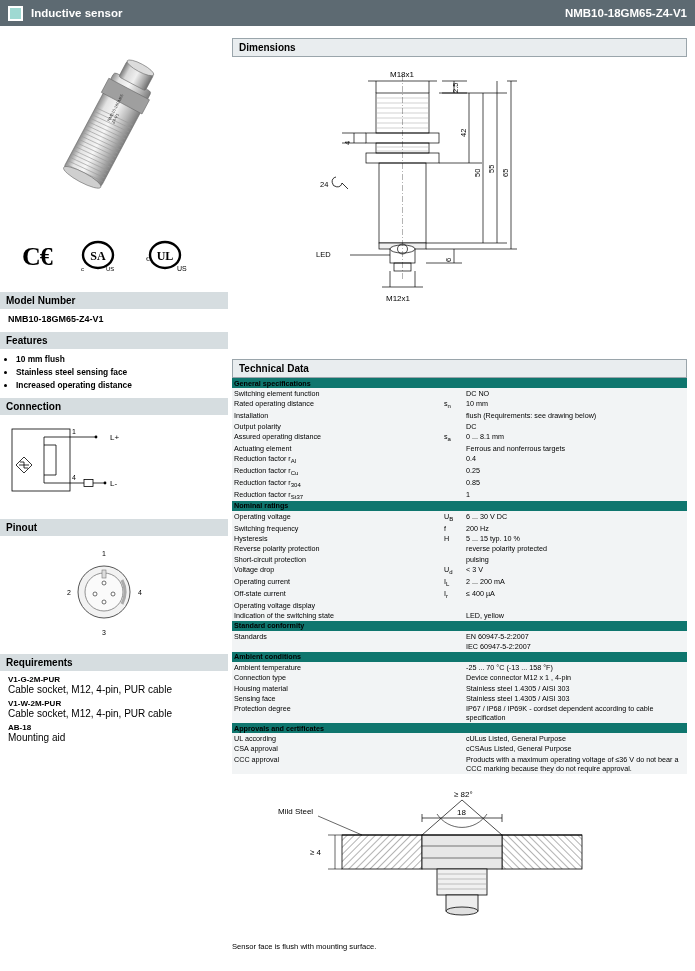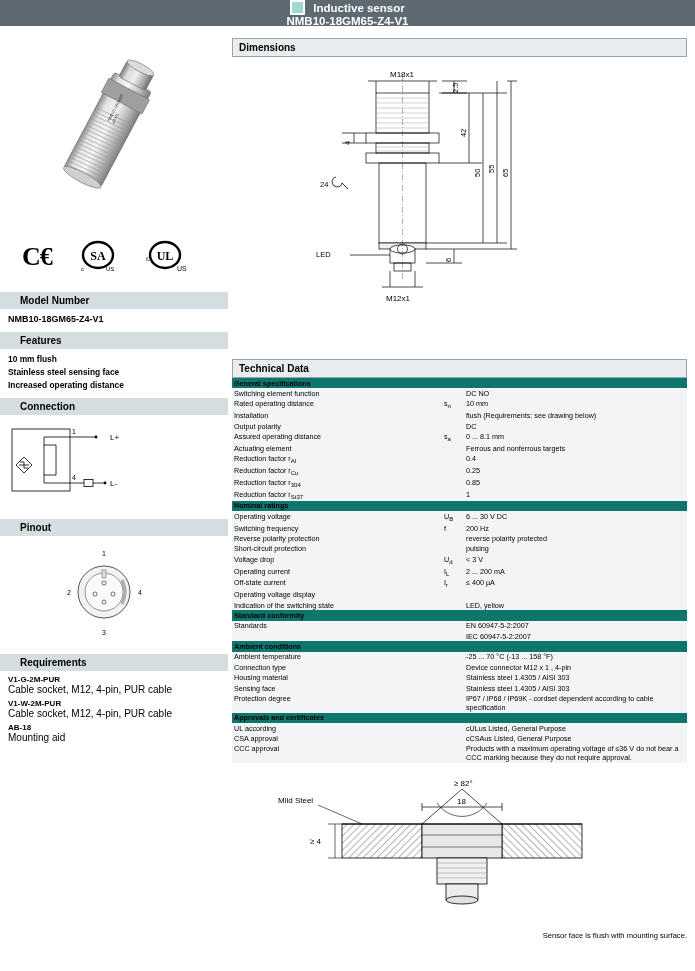--- a/index.html
+++ b/index.html
@@ -10,21 +10,20 @@
     font-size: 8px;
     color: #000;
     background: #fff;
     position: relative;
   }
   
   .header {
     height: 26px; background: #5d6a72; color: #fff;
     display: flex; align-items: center; justify-content: space-between;
     padding: 0 8px;
-    flex-direction: column;
   }
   .header-left { display:flex; align-items:center; gap:8px; }
   .header-logo {
     width:15px; height:15px; border:2px solid #fff; background:#9fd9d2;
   }
   .header-title { font-size: 11.5px; font-weight: bold; }
   .header-right { font-size: 11.5px; font-weight: bold; }
 
   
   .body-wrap { display:flex; }
@@ -38,24 +37,24 @@
   .sensor-img { position:absolute; left:28px; top:28px; }
 
   .cert-row {
     height: 54px; display:flex; align-items:center; gap:26px;
     padding-left: 22px;
   }
   .ce-mark { font-size: 26px; font-weight: bold; letter-spacing: -1px; font-family:"Liberation Serif", serif;}
 
   .section-bar {
     background:#d6dde0; font-weight:bold; font-size:10px;
-    padding:3px 20px; margin: 8px 0 0 0;
+    padding:3px 6px; margin: 8px 0 0 0;
   }
   .model-number { font-weight:bold; font-size:9px; padding:5px 8px 0 8px;}
-  ul.features { margin:5px 0 0 0; padding-left: 8px; }
+  ul.features { margin:5px 0 0 0; padding-left: 16px; }
   ul.features li { font-weight:bold; font-size:8.4px; margin-bottom:3px; }
 
   .conn-draw { height:90px; position:relative; margin-top:6px; }
   .pinout-draw { height:110px; position:relative; }
 
   .acc-item { padding: 4px 8px 0 8px; }
   .acc-name { font-weight:bold; font-size:8px; }
   .acc-desc { font-size:10px; }
 
   
@@ -68,21 +67,21 @@
 
   
   table.tech { width:100%; border-collapse:collapse; font-size:7.2px; }
   table.tech td { padding:0.7px 2px; vertical-align:top; }
   tr.grouphdr td { font-weight:bold; background:#0f766e; }
   tr.row td { background:#f2f4f5; }
   td.c1 { width:210px; padding-left:10px; }
   td.c2 { width:22px; }
   td.c3 { }
   .mounting-draw { height:160px; position:relative; margin-top:6px;}
-  .caption { text-align:right; font-size:7.6px; margin-top:2px; }
+  .caption { text-align:left; font-size:7.6px; margin-top:2px; }
 </style>
 </head>
 <body>
 
 <div class="header">
   <div class="header-left">
     <div class="header-logo"></div>
     <div class="header-title">Inductive sensor</div>
   </div>
   <div class="header-right">NMB10-18GM65-Z4-V1</div>
@@ -389,20 +388,25 @@
             <td class="c1">Operating voltage</td>
             <td class="c2">U<sub>B</sub></td>
             <td class="c3">6 ... 30 V DC</td>
           </tr>
           <tr class="row">
             <td class="c1">Switching frequency</td>
             <td class="c2">f</td>
             <td class="c3">200 Hz</td>
           </tr>
           <tr class="row">
+            <td class="c1">Hysteresis</td>
+            <td class="c2">H</td>
+            <td class="c3">5 ... 15  typ. 10  %</td>
+          </tr>
+          <tr class="row">
             <td class="c1">Reverse polarity protection</td>
             <td class="c2"></td>
             <td class="c3">reverse polarity protected</td>
           </tr>
           <tr class="row">
             <td class="c1">Short-circuit protection</td>
             <td class="c2"></td>
             <td class="c3">pulsing</td>
           </tr>
           <tr class="row">

